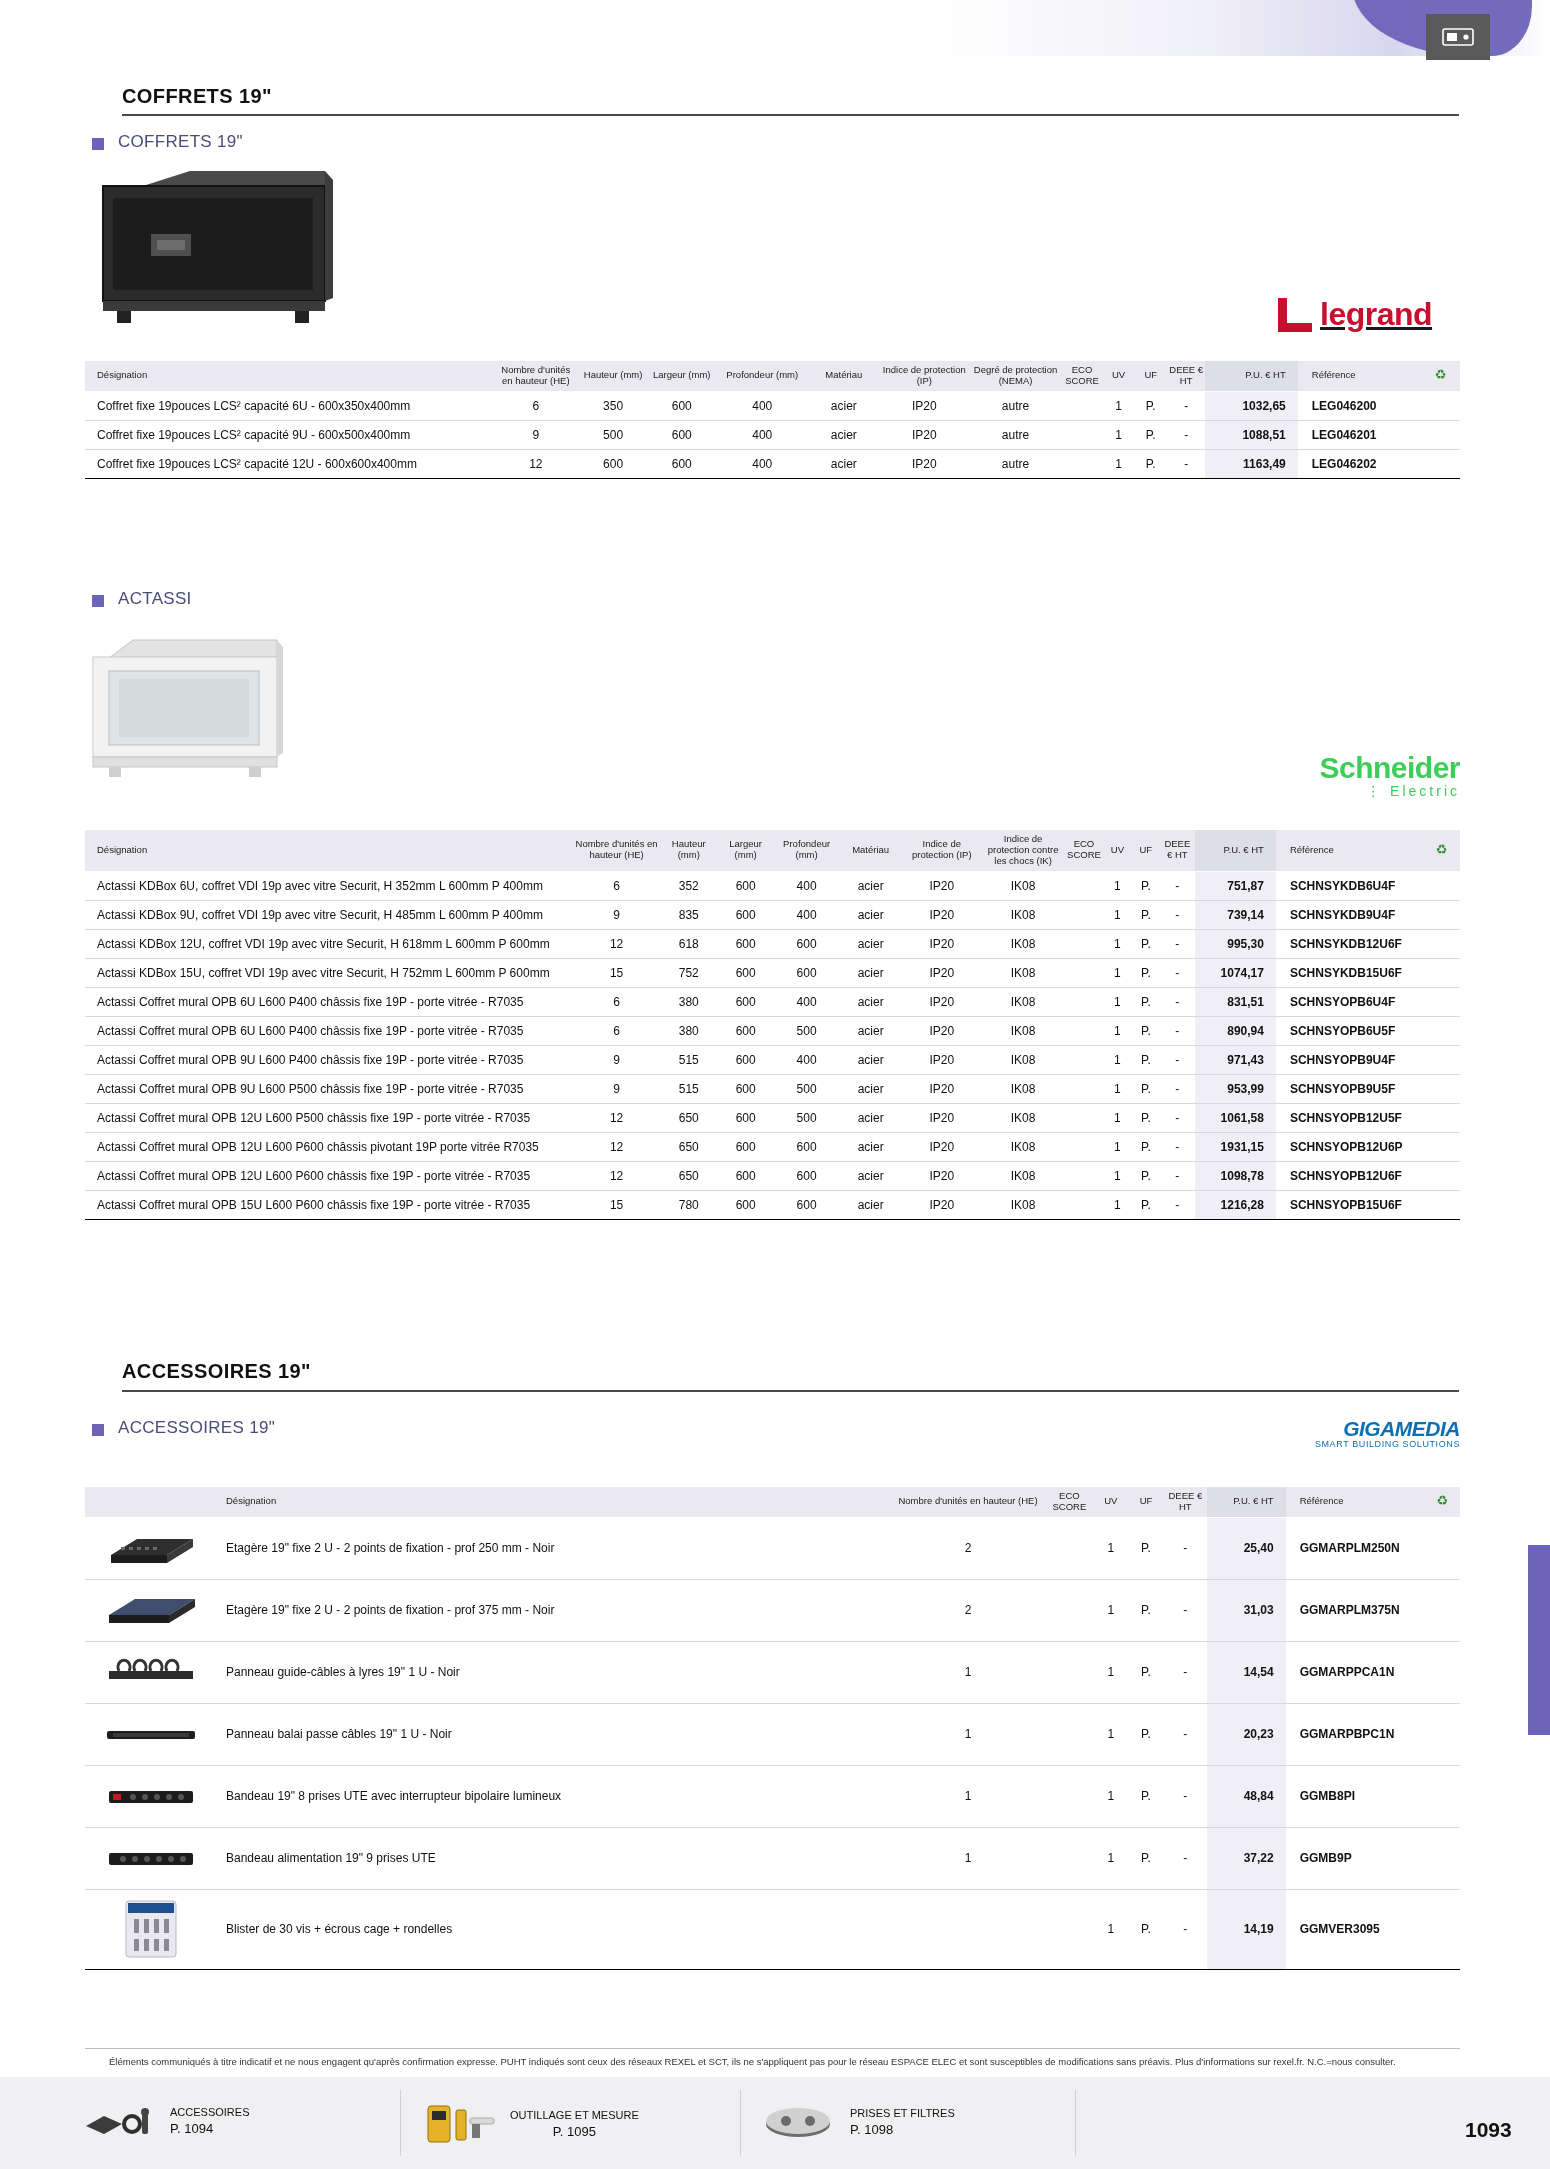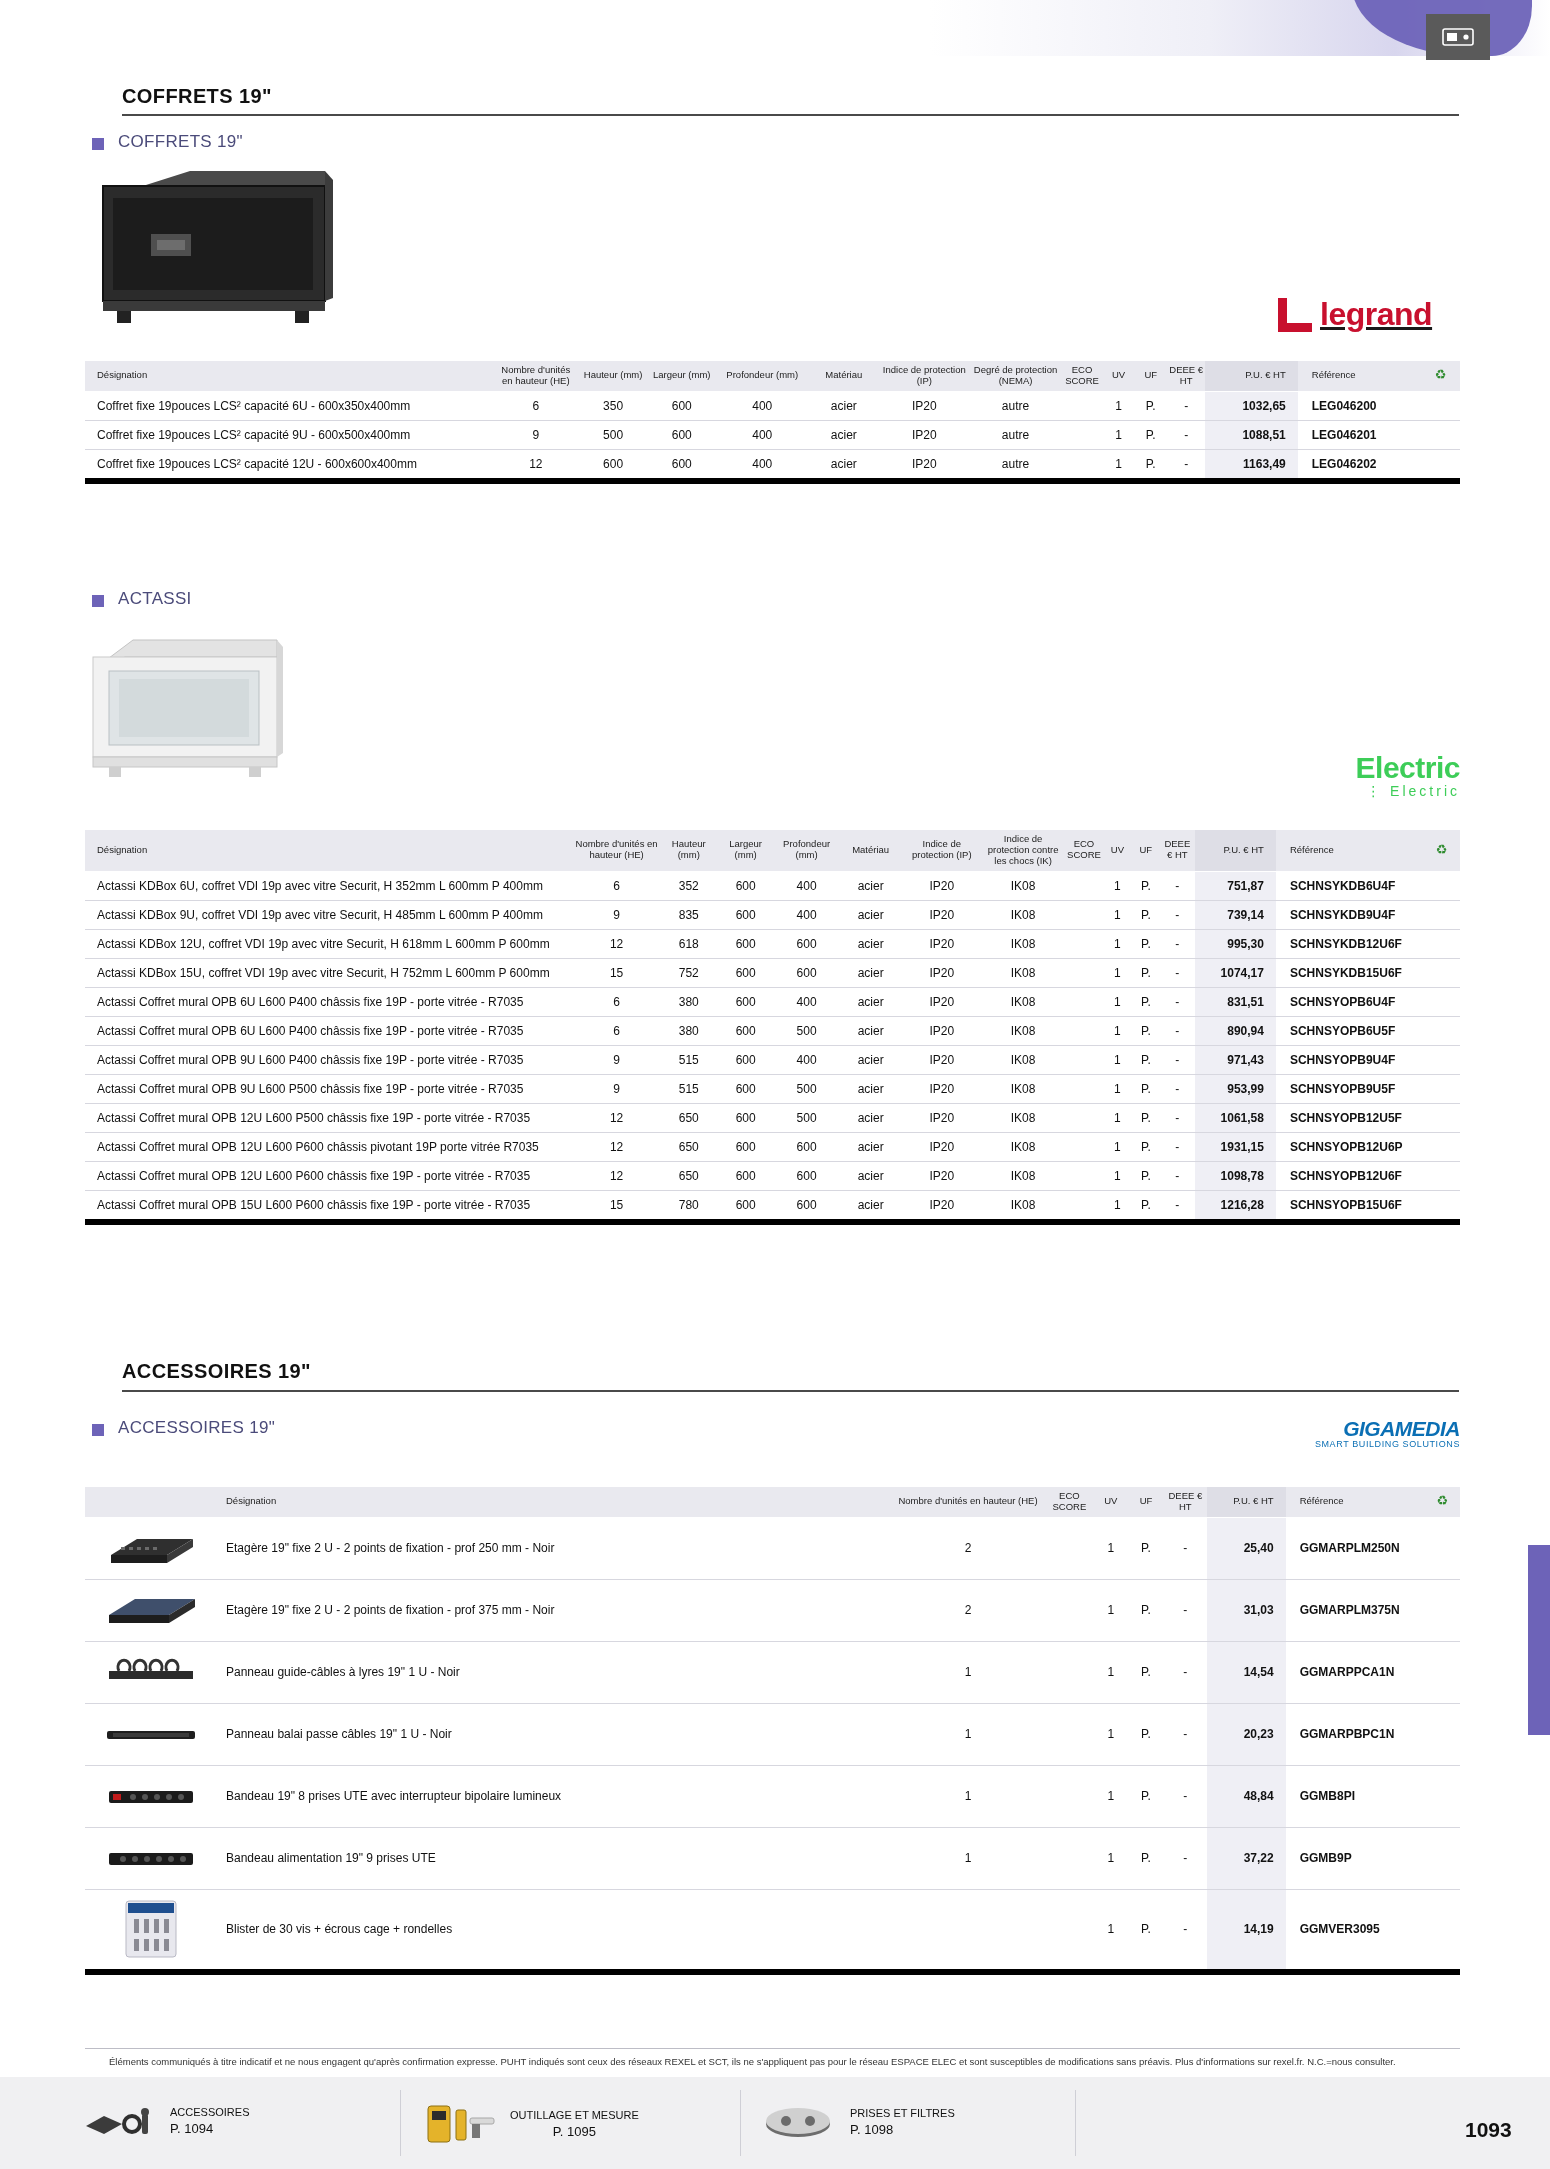--- a/index.html
+++ b/index.html
@@ -158,21 +158,21 @@
     line-height: 1.15;
     border-bottom: 1px solid #ffffff;
   }
   table.pt tbody td {
     border-bottom: 1px solid #d7d7df;
     padding: 7px 3px;
     vertical-align: middle;
     font-size: 12px;
     white-space: nowrap;
   }
-  table.pt tbody tr:last-child td { border-bottom: 6px solid #000000; }
+  table.pt tbody tr:last-child td { border-bottom: 1px solid #000000; }
   .c-desc { text-align: left; padding-left: 12px !important; }
   .c-num { text-align: center; }
   .c-price {
     text-align: right;
     font-weight: bold;
     background: #efeff5;
     padding-right: 12px !important;
   }
   thead .c-price { background: #dedee6 !important; }
   .c-ref { text-align: left; padding-left: 14px !important; font-weight: bold; }
@@ -361,21 +361,21 @@
       <rect x="24" y="56" width="150" height="74" fill="#dfe4e6" stroke="#b9c0c3"></rect>
       <rect x="34" y="64" width="130" height="58" fill="#cfd7da" opacity=".8"></rect>
       <rect x="8" y="142" width="184" height="10" fill="#e0e0e0" stroke="#c6c6c6"></rect>
       <polygon points="192,25 198,32 198,138 192,142" fill="#d7d7d7"></polygon>
       <rect x="24" y="152" width="12" height="10" fill="#cfcfcf"></rect>
       <rect x="164" y="152" width="12" height="10" fill="#cfcfcf"></rect>
     </svg>
   </div>
 
   <div class="schneider-logo" style="left:1230px; top:753px; width:230px;">
-    <div class="schneider-word">Electric</div>
+    <div class="schneider-word">Schneider</div>
     <div class="schneider-sub">⋮ Electric</div>
   </div>
 
   <table class="pt" id="tbl-actassi" style="left:85px; top:830px; width:1375px;">
     <colgroup>
       <col style="width:480px">
         <col style="width:86px">
         <col style="width:56px">
         <col style="width:56px">
       <col style="width:64px">

